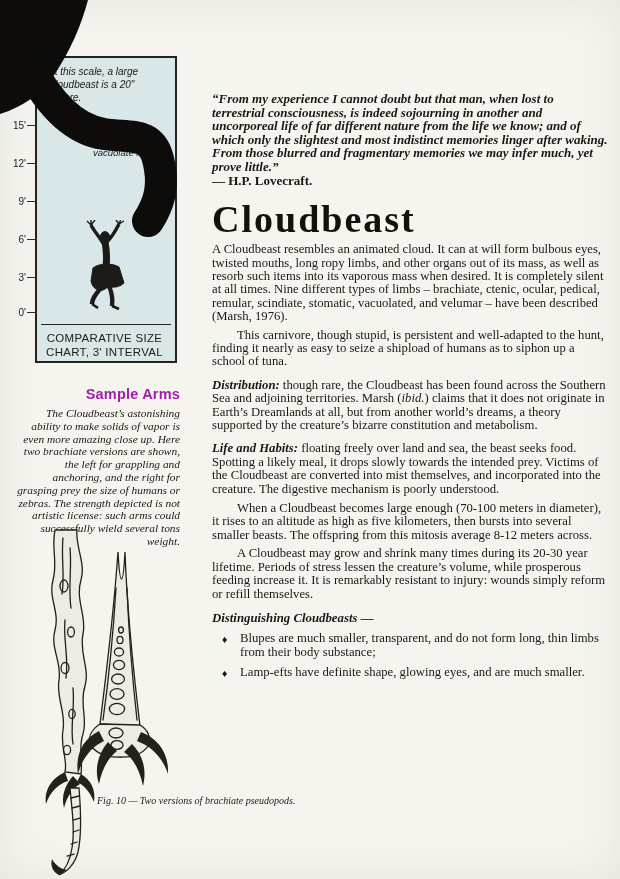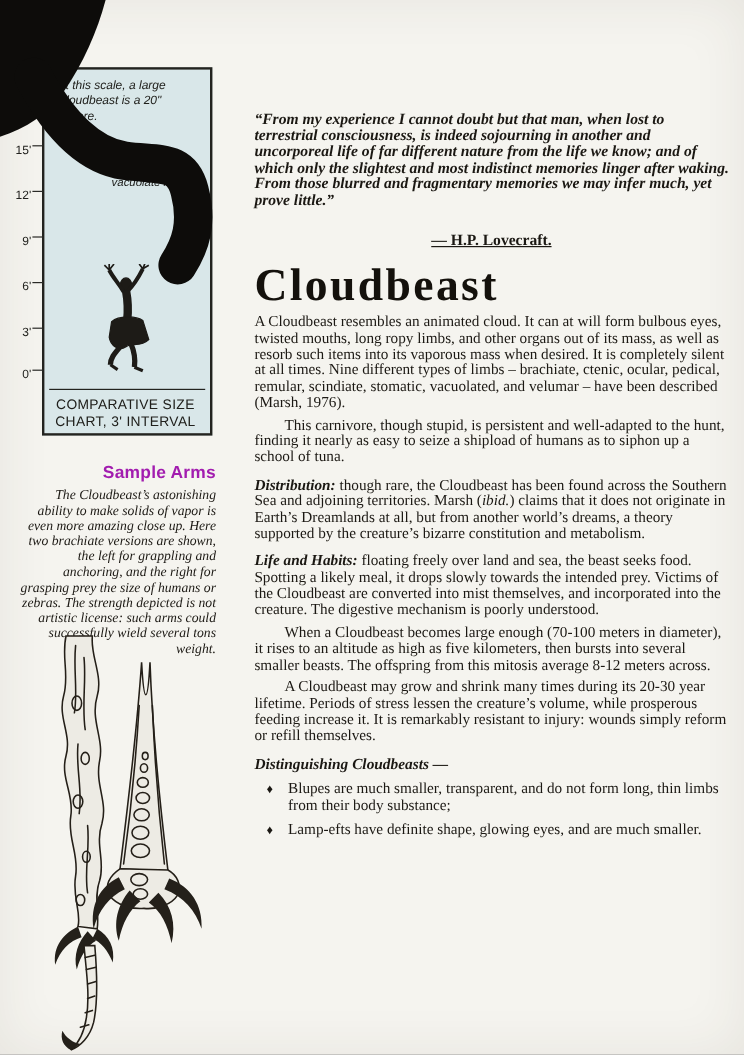--- a/index.html
+++ b/index.html
@@ -26,42 +26,42 @@
   .box-divider{
     position:absolute; left:4px; right:4px; top:266px;
     border-top:1.5px solid #23231f; height:0;
   }
   .box-caption{
     position:absolute; left:0; right:3px; top:273px; text-align:center;
     font:11.5px/14px "Liberation Sans", sans-serif; color:#20201c; letter-spacing:0.3px;
   }
   .tick{
     position:absolute; left:2px; width:34px; display:flex;
-    justify-content:flex-end; align-items:flex-start; z-index:2;
+    justify-content:flex-end; align-items:center; z-index:2;
   }
   .tick .lbl{ font:10px/10px "Liberation Sans", sans-serif; color:#22221e; }
   .tick .mark{ width:9px; border-bottom:1.5px solid #2a2a26; margin:0 0 1px 1px; }
   .tentacle{ position:absolute; left:0; top:0; z-index:3; }
   .sample-arms{ position:absolute; left:16px; top:386px; width:164px; text-align:right; z-index:1; }
   .sample-arms h3{
     margin:0 0 5px 0; font:bold 14.5px "Liberation Sans", sans-serif;
     color:#a21caf; letter-spacing:0.2px;
   }
   .sample-arms p{ margin:0; font:italic 11.4px/12.8px "Liberation Serif", serif; color:#1b1813;}
   .arms-figure{ position:absolute; left:15px; top:528px; z-index:1; }
   .fig-caption{
     position:absolute; left:97px; top:795px; width:230px;
     font:italic 10px/12px "Liberation Serif", serif; color:#1b1813; z-index:4;
   }
   
   .main{ position:absolute; left:212px; top:92px; width:397px; }
   .quote{ font:bold italic 13px/13.6px "Liberation Serif", serif; margin:0; }
   .quote-attr{
-    font:bold 13px/13.6px "Liberation Serif", serif; text-align:center;
-    padding-right:2px; margin-top:19px; font-style:normal;text-decoration:underline;
+    font:bold 13px/13.6px "Liberation Serif", serif; text-align:left;
+    padding-right:2px; margin-top:0; font-style:normal;
   }
   h1.title{
     font:bold 38px/34px "Liberation Serif", serif; letter-spacing:2px;
     margin:15px 0 7px 0; color:#14110c;
   }
   .main p.body{ font:12.7px/13.4px "Liberation Serif", serif; margin:5px 0 0 0; }
   .main p.sect{ margin-top:10px; }
   .main p.ind{ text-indent:25px; }
   .runin{ font-weight:bold; font-style:italic; }
   .ital{ font-style:italic;margin-top:28px; }
@@ -178,20 +178,21 @@
     <path class="flesh" d="M85,196 C76,202 72,210 76,218 C82,226 94,230 105,229
                           C116,230 128,226 133,218 C137,209 132,201 125,197 Z"></path>
     <ellipse class="ink" cx="101" cy="205" rx="7" ry="5"></ellipse>
     <ellipse class="ink" cx="102" cy="217" rx="6" ry="4.4"></ellipse>
     <path class="inkfill" d="M84,203 C68,211 60,226 63,246 C67,231 76,219 89,213 Z"></path>
     <path class="inkfill" d="M93,214 C83,226 79,241 84,256 C87,241 93,230 102,223 Z"></path>
     <path class="inkfill" d="M117,216 C128,227 132,242 128,258 C125,243 119,231 109,224 Z"></path>
     <path class="inkfill" d="M126,204 C144,211 154,226 153,246 C148,231 138,219 122,213 Z"></path>
   </svg>
 
+  <div class="fig-caption">Fig. 10 — Two versions of brachiate pseudopods.</div>
 
   <div class="main">
 
     <p class="quote">“From my experience I cannot doubt but that man, when lost to terrestrial consciousness, is indeed sojourning in another and uncorporeal life of far different nature from the life we know; and of which only the slightest and most indistinct memories linger after waking. From those blurred and fragmentary memories we may infer much, yet prove little.”</p>
     <p class="quote-attr">— H.P. Lovecraft.</p>
 
     <h1 class="title">Cloudbeast</h1>
 
     <p class="body">A Cloudbeast resembles an animated cloud. It can at will form bulbous eyes, twisted mouths, long ropy limbs, and other organs out of its mass, as well as resorb such items into its vaporous mass when desired. It is completely silent at all times. Nine different types of limbs – brachiate, ctenic, ocular, pedical, remular, scindiate, stomatic, vacuolated, and velumar – have been described (Marsh, 1976).</p>
 

